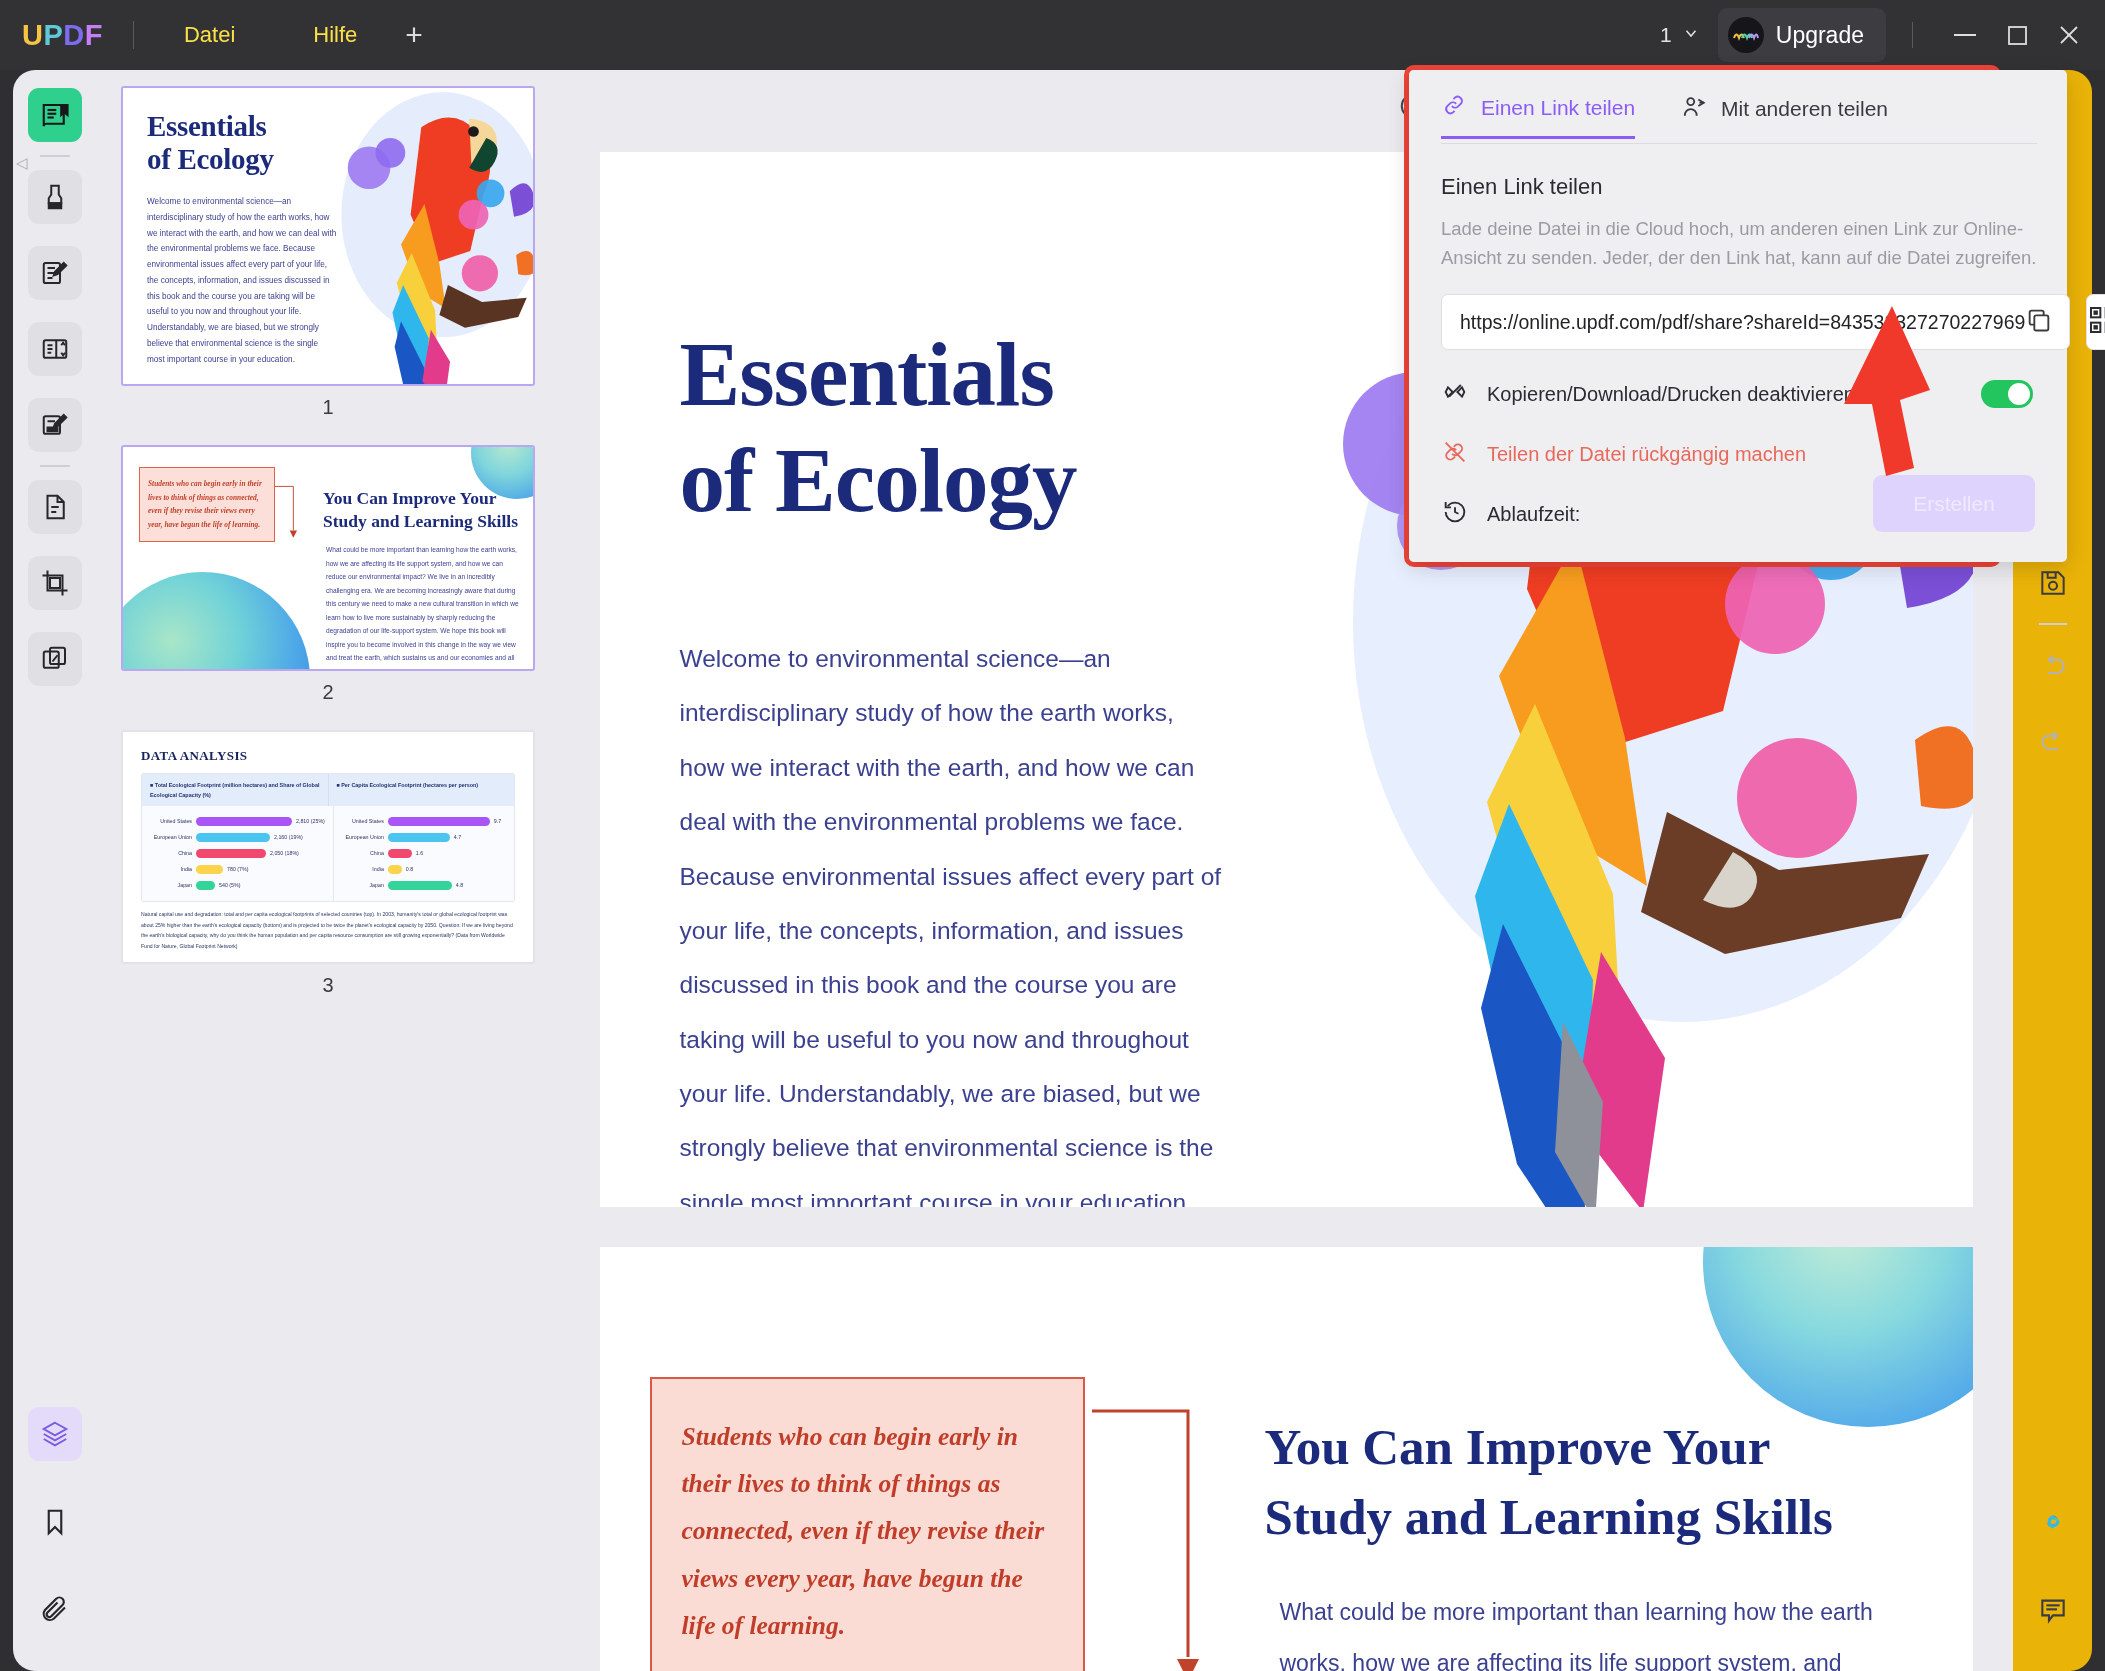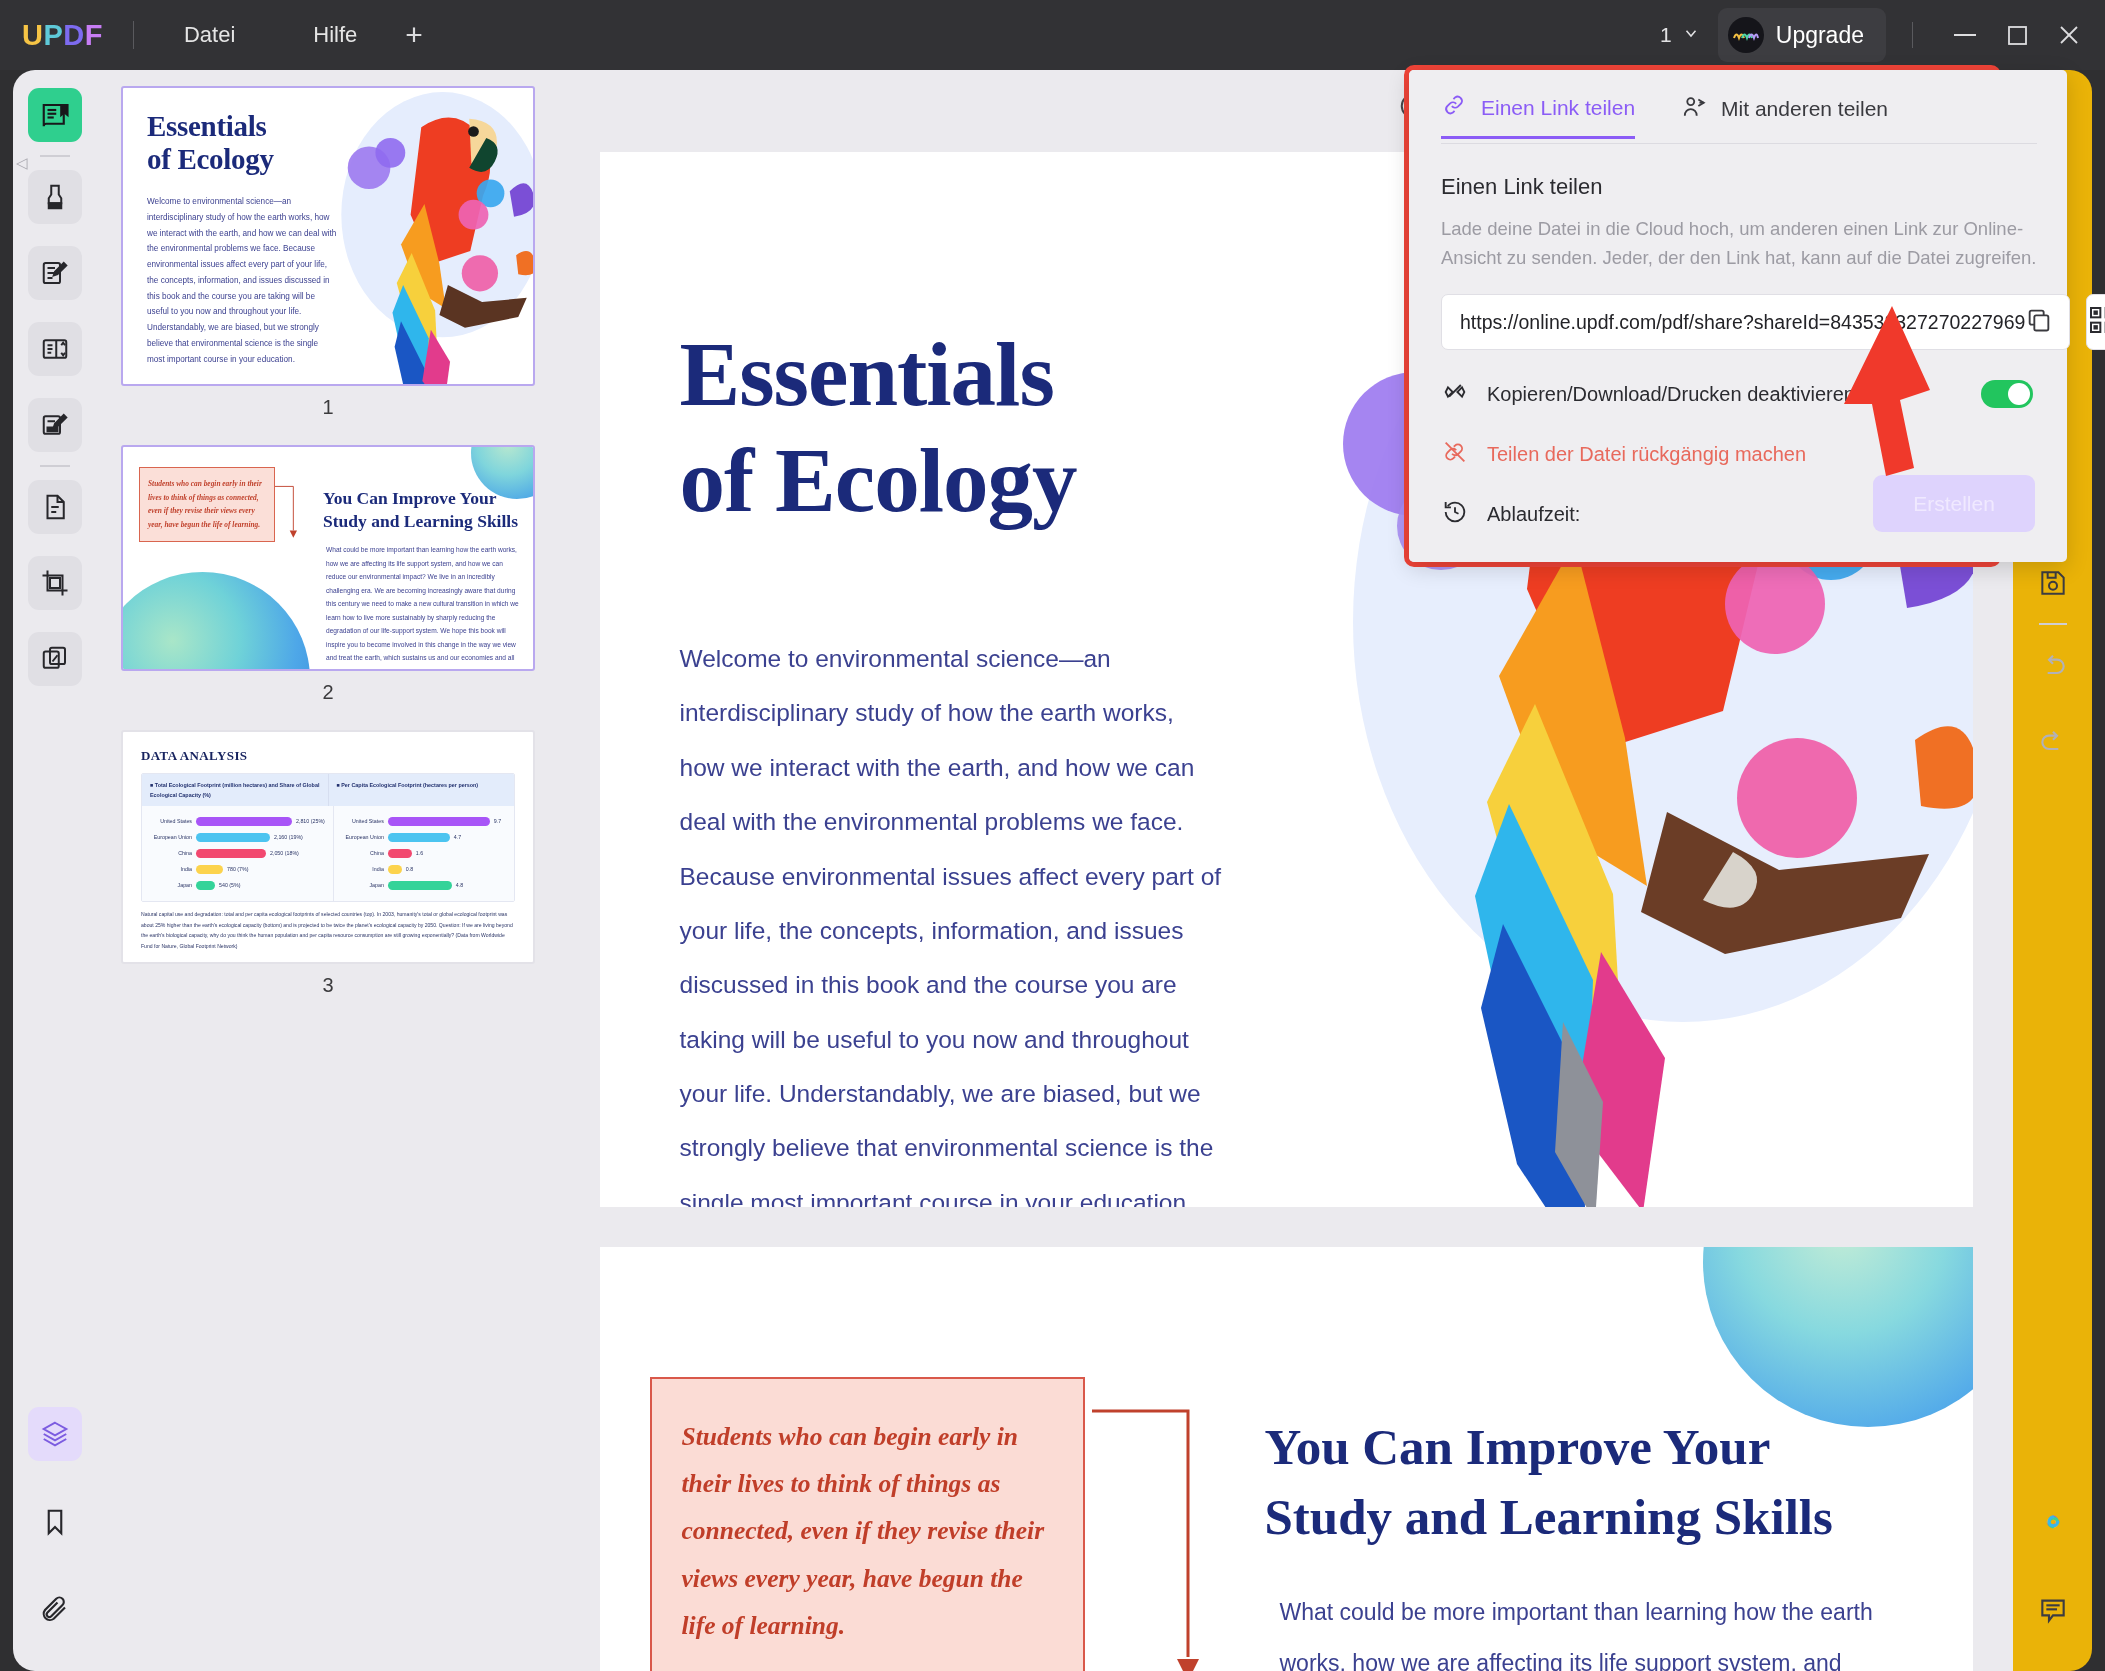--- a/index.html
+++ b/index.html
@@ -13,21 +13,21 @@
 
   
   .titlebar {
     position:absolute; left:0; top:0; width:2105px; height:70px;
     background:#323235; display:flex; align-items:center;
   }
   .logo { margin-left:22px; font-size:29px; font-weight:bold; letter-spacing:.5px; }
   .logo .l-u{color:#f6c445}.logo .l-p{color:#5ec9d8}.logo .l-d{color:#7d6bf0}.logo .l-f{color:#c77df5}
   .tb-sep { width:1px; height:28px; background:#5a5a5e; margin:0 28px 0 30px; }
   .menu-item {
-    color:#e5e5e5; font-size:22px; padding:8px 22px; border-radius:6px; cursor:default;
+    color:#fde047; font-size:22px; padding:8px 22px; border-radius:6px; cursor:default;
   }
   .menu-item + .menu-item { margin-left:34px; }
   .tab {
     margin-left:44px; height:56px; min-width:300px; background:#46464a;
     border-radius:10px 10px 0 0; display:flex; align-items:center; padding:0 16px;
     align-self:flex-end;
   }
   .tab-ico { width:26px; height:26px; margin-right:14px; opacity:.75; }
   .tab-title { color:#f0f0f2; font-size:21px; flex:1; white-space:nowrap; }
   .tab-close { color:#d5d5d8; font-size:24px; margin-left:22px; line-height:1; }

